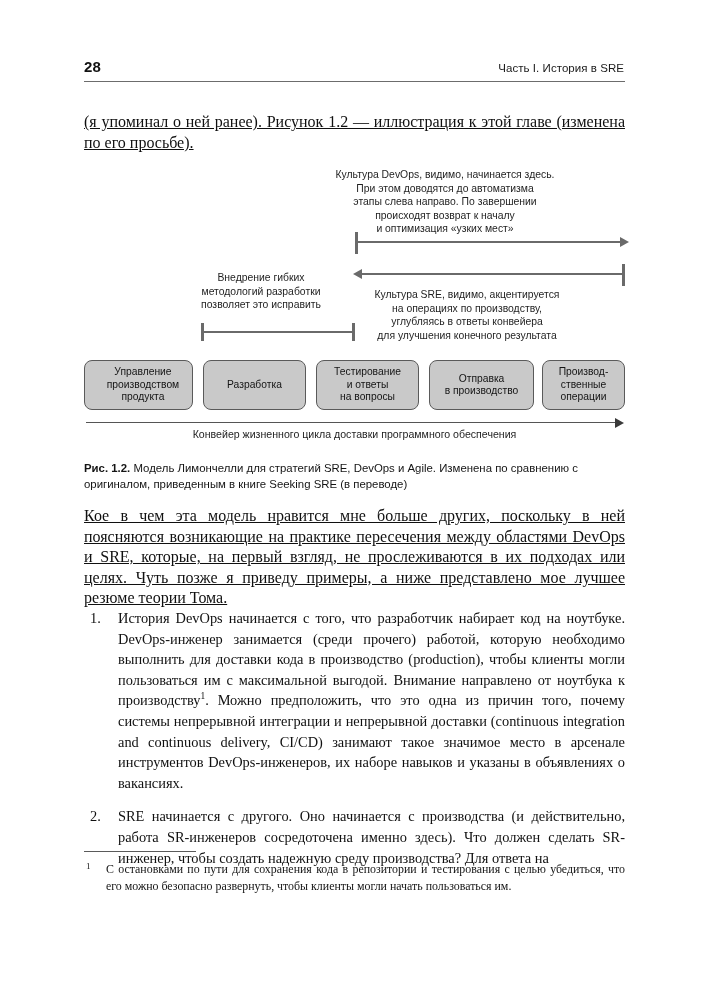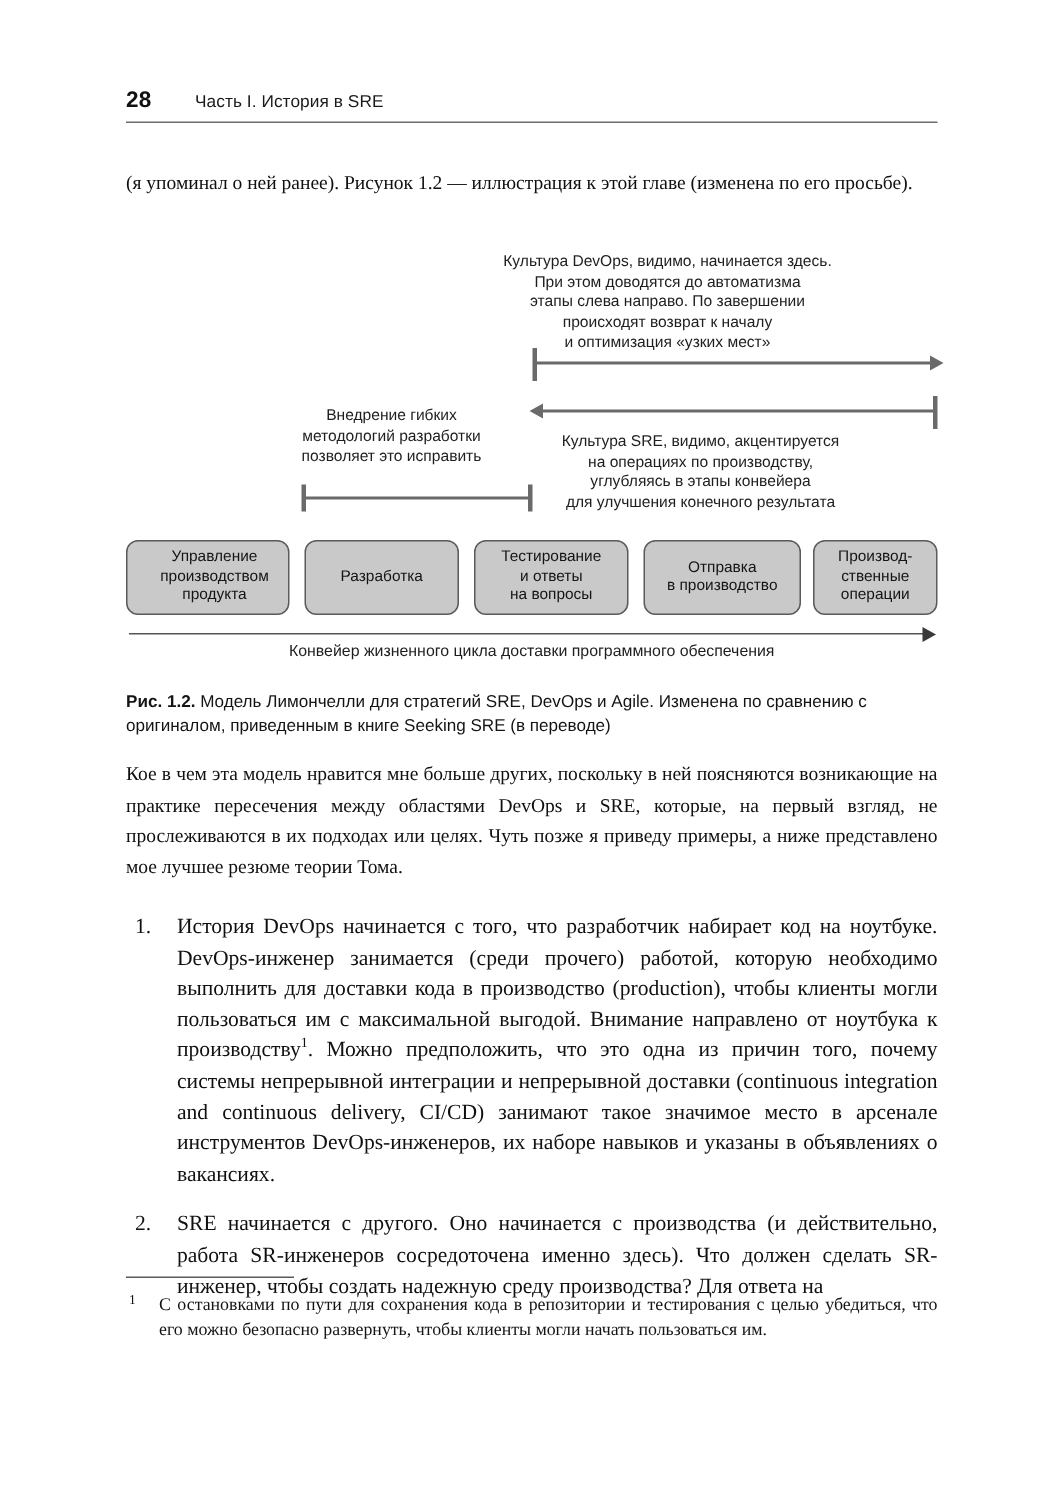--- a/index.html
+++ b/index.html
@@ -24,20 +24,21 @@
   }
 
   
   .runhead {
     position: absolute;
     left: 84px;
     top: 58px;
     width: 540px;
     display: flex;
     align-items: baseline;
+    justify-content: space-between;
   }
   .folio {
     font-family: "Liberation Sans", sans-serif;
     font-weight: bold;
     font-size: 15px;
     letter-spacing: .2px;
     color: #111;
     width: 46px;
   }
   .runhead-title {
@@ -52,25 +53,26 @@
     top: 81px;
     width: 541px;
     height: 1px;
     background: #6c6c6c;
   }
 
   
   .para {
     position: absolute;
     font-family: "Liberation Serif", serif;
-    font-size: 13px;
+    font-size: 16px;
     line-height: 20.6px;
     color: #101010;
     text-align: justify;
     text-justify: inter-word;
+    text-decoration: underline;
   }
   .intro {
     left: 84px;
     top: 112px;
     width: 541px;
   }
 
   
   .figure {
     position: absolute;
@@ -301,21 +303,21 @@
 
     <div class="bar-v arrow2-bar"></div>
     <div class="line-h arrow2-line"></div>
     <div class="arrowhead left arrow2-head"></div>
 
     <div class="fig-text ann-left">Внедрение гибких
 методологий разработки
 позволяет это исправить</div>
     <div class="fig-text ann-right">Культура SRE, видимо, акцентируется
 на операциях по производству,
-углубляясь в этапы конвейера
+углубляясь в ответы конвейера
 для улучшения конечного результата</div>
 
     <div class="bar-v ibeam-left"></div>
     <div class="bar-v ibeam-right"></div>
     <div class="line-h ibeam-line"></div>
 
     <div class="boxes">
       <div class="pbox pbox-0">Управление
 производством
 продукта</div>

